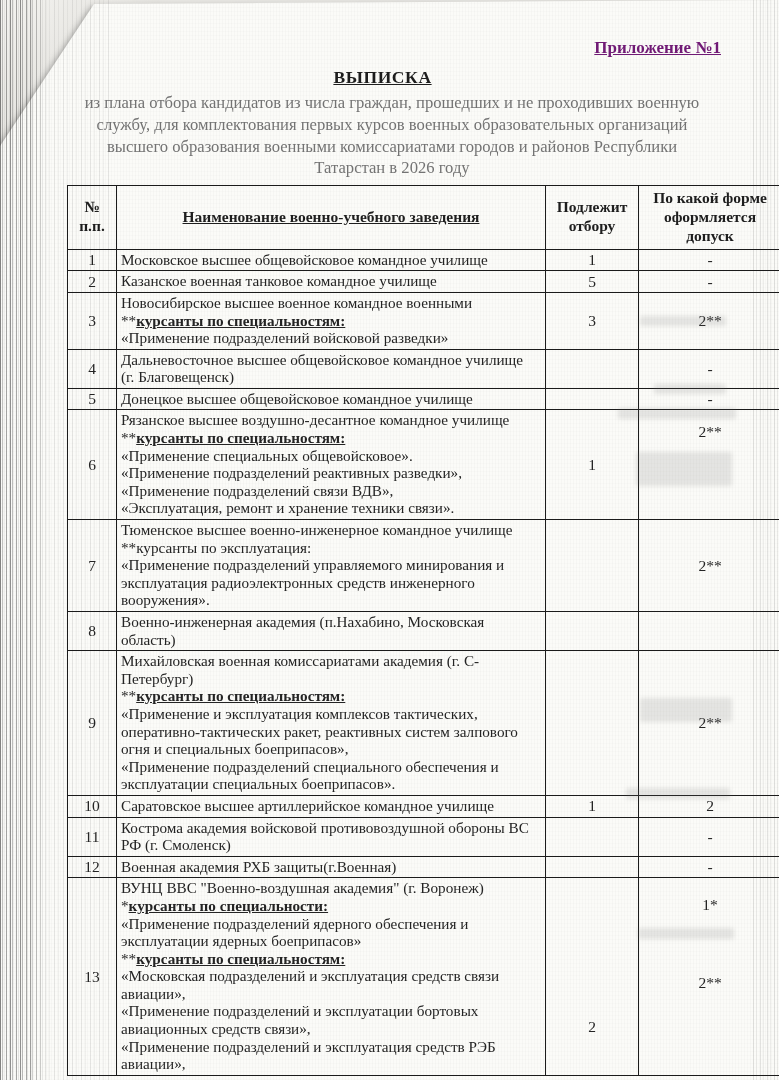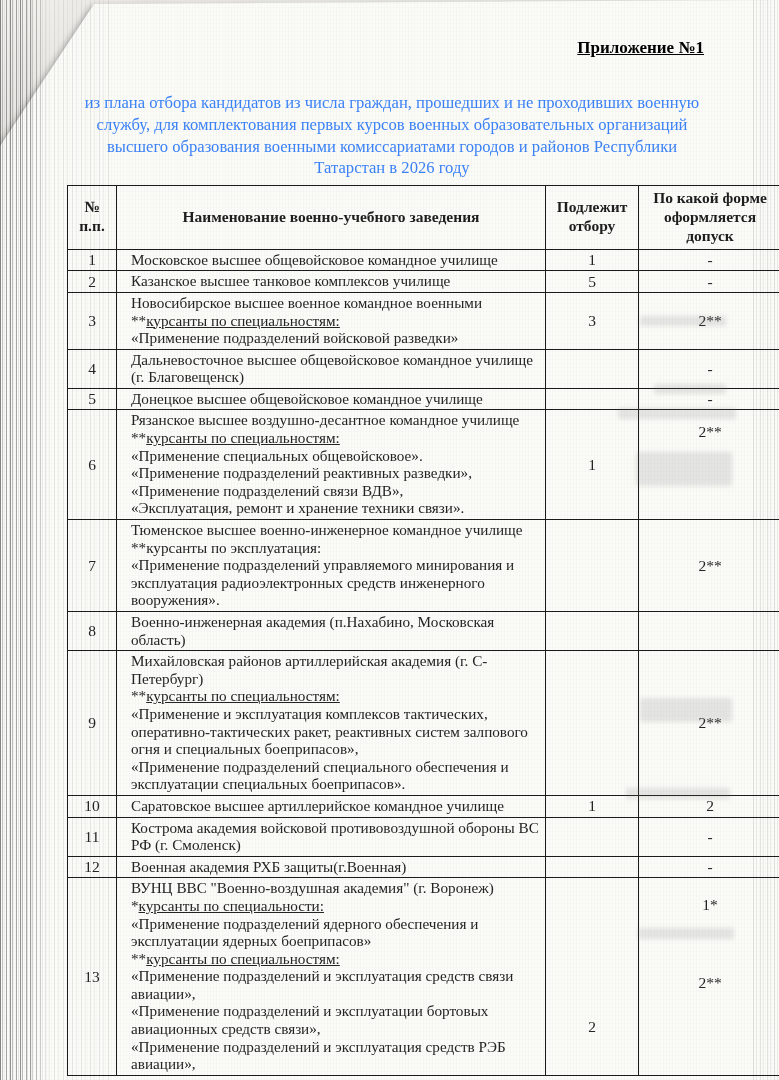--- a/index.html
+++ b/index.html
@@ -10,39 +10,39 @@
   }
   .corner-shade{position:absolute;left:0;top:0;width:160px;height:190px;
     background:linear-gradient(135deg,#f4f3f0 0%,#dcdbd6 70%);}
   .paper-wrap{position:absolute;inset:0;filter:drop-shadow(-3px 3px 3px rgba(60,60,60,.45));}
   .paper{position:absolute;inset:0;background:#fbfbf8;
     clip-path:polygon(94px 4px,779px 0px,779px 1080px,0px 1080px,0px 146px);}
   .noise{position:absolute;inset:0;pointer-events:none;
     background:
       repeating-linear-gradient(90deg,rgba(90,90,90,.030) 0 1px,transparent 1px 3px),
       repeating-linear-gradient(0deg,rgba(120,120,120,.022) 0 1px,transparent 1px 4px);}
-  .appendix{position:absolute;top:38px;right:75px;font-weight:bold;font-size:17px;
-    text-decoration:underline;color:#000000;}
+  .appendix{position:absolute;top:38px;right:58px;font-weight:bold;font-size:17px;
+    text-decoration:underline;color:#701a75;}
   .title{position:absolute;top:67px;left:0;right:14px;text-align:center;font-weight:bold;
     font-size:17.5px;text-decoration:underline;letter-spacing:.6px;color:#1d1d1d;}
   .subtitle{position:absolute;top:92px;left:60px;width:664px;text-align:center;
-    font-size:16.6px;line-height:21.8px;white-space:pre-line;color:#3b82f6;}
+    font-size:16.6px;line-height:21.8px;white-space:pre-line;color:#737373;}
   table{position:absolute;top:185px;left:67px;width:678px;border-collapse:collapse;
     color:#242424;table-layout:fixed;}
   td,th{border:1.6px solid #1b1b1b;}
   th{font-size:15.5px;font-weight:bold;line-height:1.22;padding:3px 2px;color:#1e1e1e;}
   th.h-num{width:44px;}
-  th.h-name{width:424px;}
+  th.h-name{width:424px;text-decoration:underline;}
   th.h-sel{width:88px;}
   th.h-form{width:122px;padding-left:10px;padding-right:10px;}
   td.num{text-align:center;vertical-align:middle;font-size:15.5px;}
-  td.name{padding:1px 6px 2px 14px;font-size:15.2px;line-height:17.6px;vertical-align:top;text-align:left;}
+  td.name{padding:1px 6px 2px 4px;font-size:15.2px;line-height:17.6px;vertical-align:top;text-align:left;}
   td.name .line{min-height:17px;}
   td.sel,td.form{text-align:center;vertical-align:middle;font-size:15.5px;}
-  .u{text-decoration:underline;}
+  .u{text-decoration:underline;font-weight:bold;}
   tr.form-top td.form{vertical-align:top;padding-top:13px;}
   tr.sel-low td.sel{vertical-align:top;padding-top:140px;}
   td.form.split{position:relative;}
   td.form.split .f1{position:absolute;top:18px;left:0;right:0;text-align:center;}
   td.form.split .f2{position:absolute;top:96px;left:0;right:0;text-align:center;}
   .left-band,.left-band2,.right-band{position:absolute;top:0;bottom:0;pointer-events:none;}
   .left-band{left:0;width:50px;opacity:.82;
     background:repeating-linear-gradient(90deg,rgba(15,15,15,.55) 0 1px,transparent 1px 2px,
       rgba(50,50,50,.35) 2px 3px,transparent 3px 6px,rgba(25,25,25,.45) 6px 7px,transparent 7px 10px);
     -webkit-mask-image:linear-gradient(90deg,#000 0 55%,transparent 96%);
@@ -59,20 +59,21 @@
 </head>
 <body>
 
 <div class="corner-shade"></div>
 
 <div class="paper-wrap">
   <div class="paper">
     <div class="noise"></div>
 
     <div class="appendix">Приложение №1</div>
+    <div class="title">ВЫПИСКА</div>
     <div class="subtitle">из плана отбора кандидатов из числа граждан, прошедших и не проходивших военную
 службу, для комплектования первых курсов военных образовательных организаций
 высшего образования военными комиссариатами городов и районов Республики
 Татарстан в 2026 году</div>
 
     <table>
       <thead>
         <tr>
           <th class="h-num">№ п.п.</th>
           <th class="h-name">Наименование военно-учебного заведения</th>
@@ -85,21 +86,21 @@
             <td class="num">1</td>
             <td class="name">
               <div class="line">Московское высшее общевойсковое командное училище</div>
             </td>
             <td class="sel">1</td>
             <td class="form">-</td>
           </tr>
           <tr>
             <td class="num">2</td>
             <td class="name">
-              <div class="line">Казанское высшее танковое комплексов училище</div>
+              <div class="line">Казанское военная танковое командное училище</div>
             </td>
             <td class="sel">5</td>
             <td class="form">-</td>
           </tr>
           <tr>
             <td class="num">3</td>
             <td class="name">
               <div class="line">Новосибирское высшее военное командное военными</div>
               <div class="line"><span>**</span><span class="u">курсанты по специальностям:</span></div>
               <div class="line">«Применение подразделений войсковой разведки»</div>
@@ -150,21 +151,21 @@
             <td class="num">8</td>
             <td class="name">
               <div class="line">Военно-инженерная академия (п.Нахабино, Московская область)</div>
             </td>
             <td class="sel"></td>
             <td class="form"></td>
           </tr>
           <tr>
             <td class="num">9</td>
             <td class="name">
-              <div class="line">Михайловская районов артиллерийская академия (г. С-Петербург)</div>
+              <div class="line">Михайловская военная комиссариатами академия (г. С-Петербург)</div>
               <div class="line"><span>**</span><span class="u">курсанты по специальностям:</span></div>
               <div class="line">«Применение и эксплуатация комплексов тактических, оперативно-тактических ракет, реактивных систем залпового огня и специальных боеприпасов»,</div>
               <div class="line">«Применение подразделений специального обеспечения и эксплуатации специальных боеприпасов».</div>
             </td>
             <td class="sel"></td>
             <td class="form">2**</td>
           </tr>
           <tr>
             <td class="num">10</td>
             <td class="name">
@@ -189,21 +190,21 @@
             <td class="sel"></td>
             <td class="form">-</td>
           </tr>
           <tr class="sel-low">
             <td class="num">13</td>
             <td class="name">
               <div class="line">ВУНЦ ВВС "Военно-воздушная академия" (г. Воронеж)</div>
               <div class="line"><span>*</span><span class="u">курсанты по специальности:</span></div>
               <div class="line">«Применение подразделений ядерного обеспечения и эксплуатации ядерных боеприпасов»</div>
               <div class="line"><span>**</span><span class="u">курсанты по специальностям:</span></div>
-              <div class="line">«Применение подразделений и эксплуатация средств связи авиации»,</div>
+              <div class="line">«Московская подразделений и эксплуатация средств связи авиации»,</div>
               <div class="line">«Применение подразделений и эксплуатации бортовых авиационных средств связи»,</div>
               <div class="line">«Применение подразделений и эксплуатация средств РЭБ авиации»,</div>
             </td>
             <td class="sel">2</td>
             <td class="form split">
               <div class="f1">1*</div>
               <div class="f2">2**</div>
             </td>
           </tr>
         </tbody>

